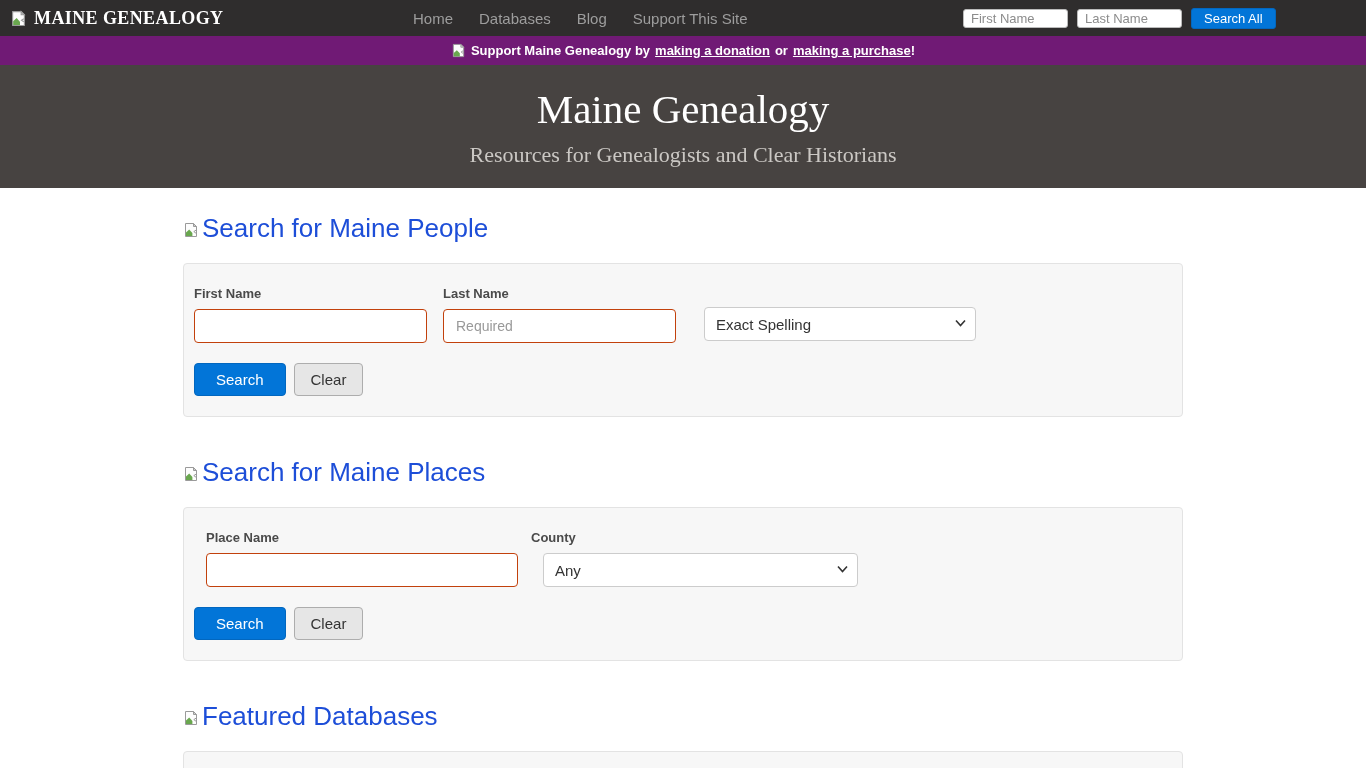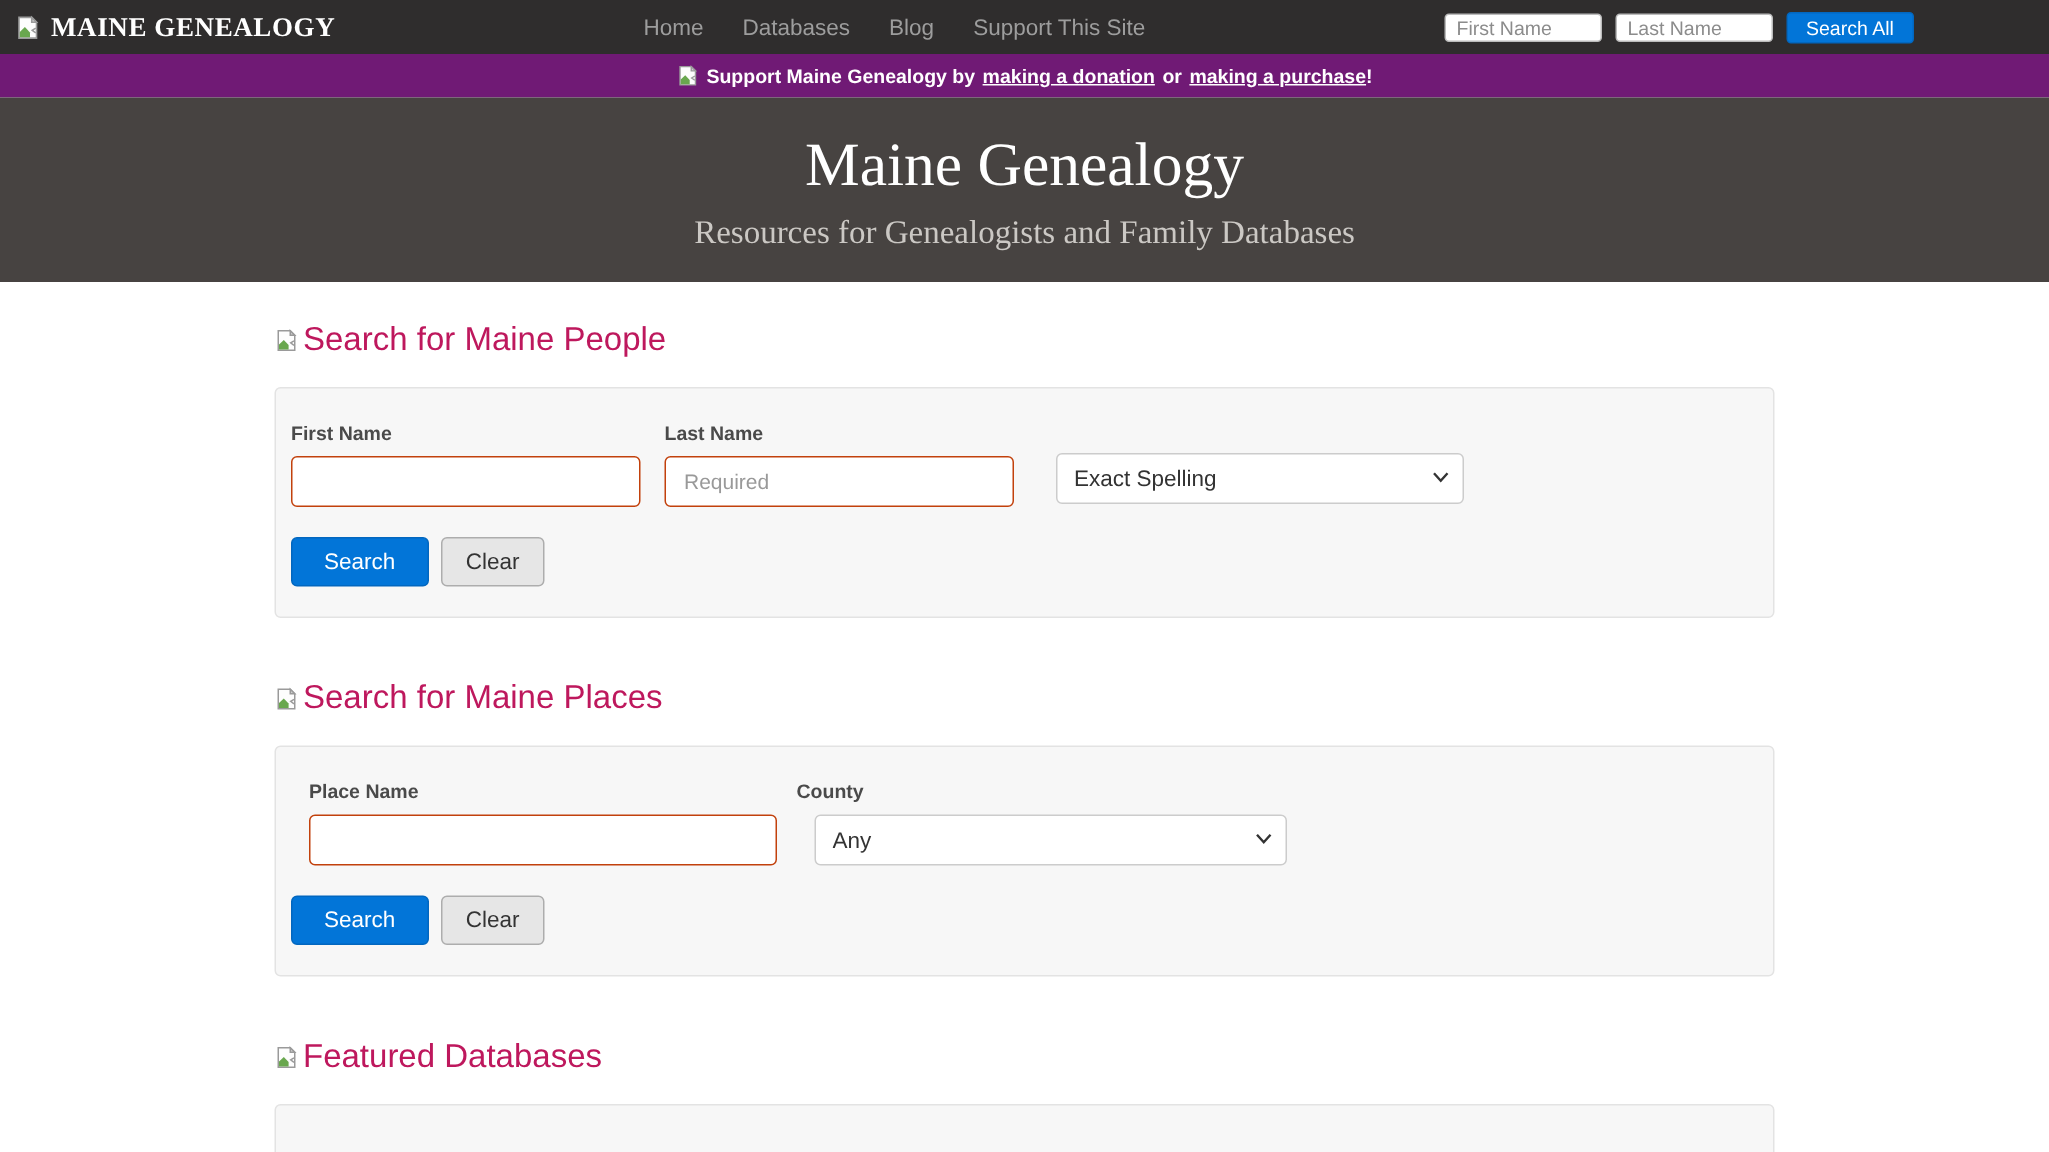--- a/index.html
+++ b/index.html
@@ -19,21 +19,21 @@
   .brand {
     display: flex; align-items: center; gap: 7px;
     margin-left: 10px; cursor: pointer;
   }
   .brand-text {
     font-family: "Liberation Serif", serif;
     font-size: 18px; font-weight: 700; color: #ffffff; letter-spacing: 0.4px;
   }
   .topnav {
     position: absolute; left: 413px; top: 0; height: 36px;
-    display: flex; align-items: center; gap: 26px; margin-left: 16px;
+    display: flex; align-items: center; gap: 26px;
   }
   .topnav-item { color: #9d9d9d; font-size: 15px; cursor: pointer; white-space: nowrap; }
   .topsearch {
     position: absolute; left: 963px; top: 0; height: 36px;
     display: flex; align-items: center; gap: 9px;
   }
   .topsearch input {
     width: 105px; height: 19px; border: 1px solid #bbb; border-radius: 3px;
     padding: 1px 7px; font-size: 13px; color: #333; outline: none;
     font-family: "Liberation Sans", sans-serif;
@@ -64,21 +64,21 @@
   }
   .hero-subtitle {
     margin: 0; padding-top: 8px;
     font-size: 22px; font-weight: 400; color: #cbc8c4;
   }
 
   
   .container { width: 1000px; margin: 0 auto; }
   .section-heading {
     display: flex; align-items: center;
-    font-size: 22px; font-weight: 400; color: #be185d;
+    font-size: 26px; font-weight: 400; color: #1d4ed8;
     margin: 0;
   }
   .section-heading .hicon { margin-right: 3px; margin-top: 2px; }
   .h-people  { padding-top: 25px; }
   .h-places  { padding-top: 40px; }
   .h-featured{ padding-top: 40px; }
 
   .panel {
     background: #f7f7f7; border: 1px solid #e3e3e3; border-radius: 4px;
     margin-top: 19px; padding: 20px 10px 20px 10px;
@@ -165,21 +165,21 @@
       <use href="#broken-img"></use>
     </svg>
   <span>Support Maine Genealogy by</span>
   <a>making a donation</a>
   <span>or</span>
   <span><a>making a purchase</a><span>!</span></span>
 </div>
 
 <div class="hero">
   <h1 class="hero-title">Maine Genealogy</h1>
-  <div class="hero-subtitle">Resources for Genealogists and Family Databases</div>
+  <div class="hero-subtitle">Resources for Genealogists and Clear Historians</div>
 </div>
 
 <main class="container">
 
   <h2 class="section-heading h-people">
     <svg class="hicon" width="16" height="16">
         <use href="#broken-img"></use>
       </svg>
     <span>Search for Maine People</span>
   </h2>

